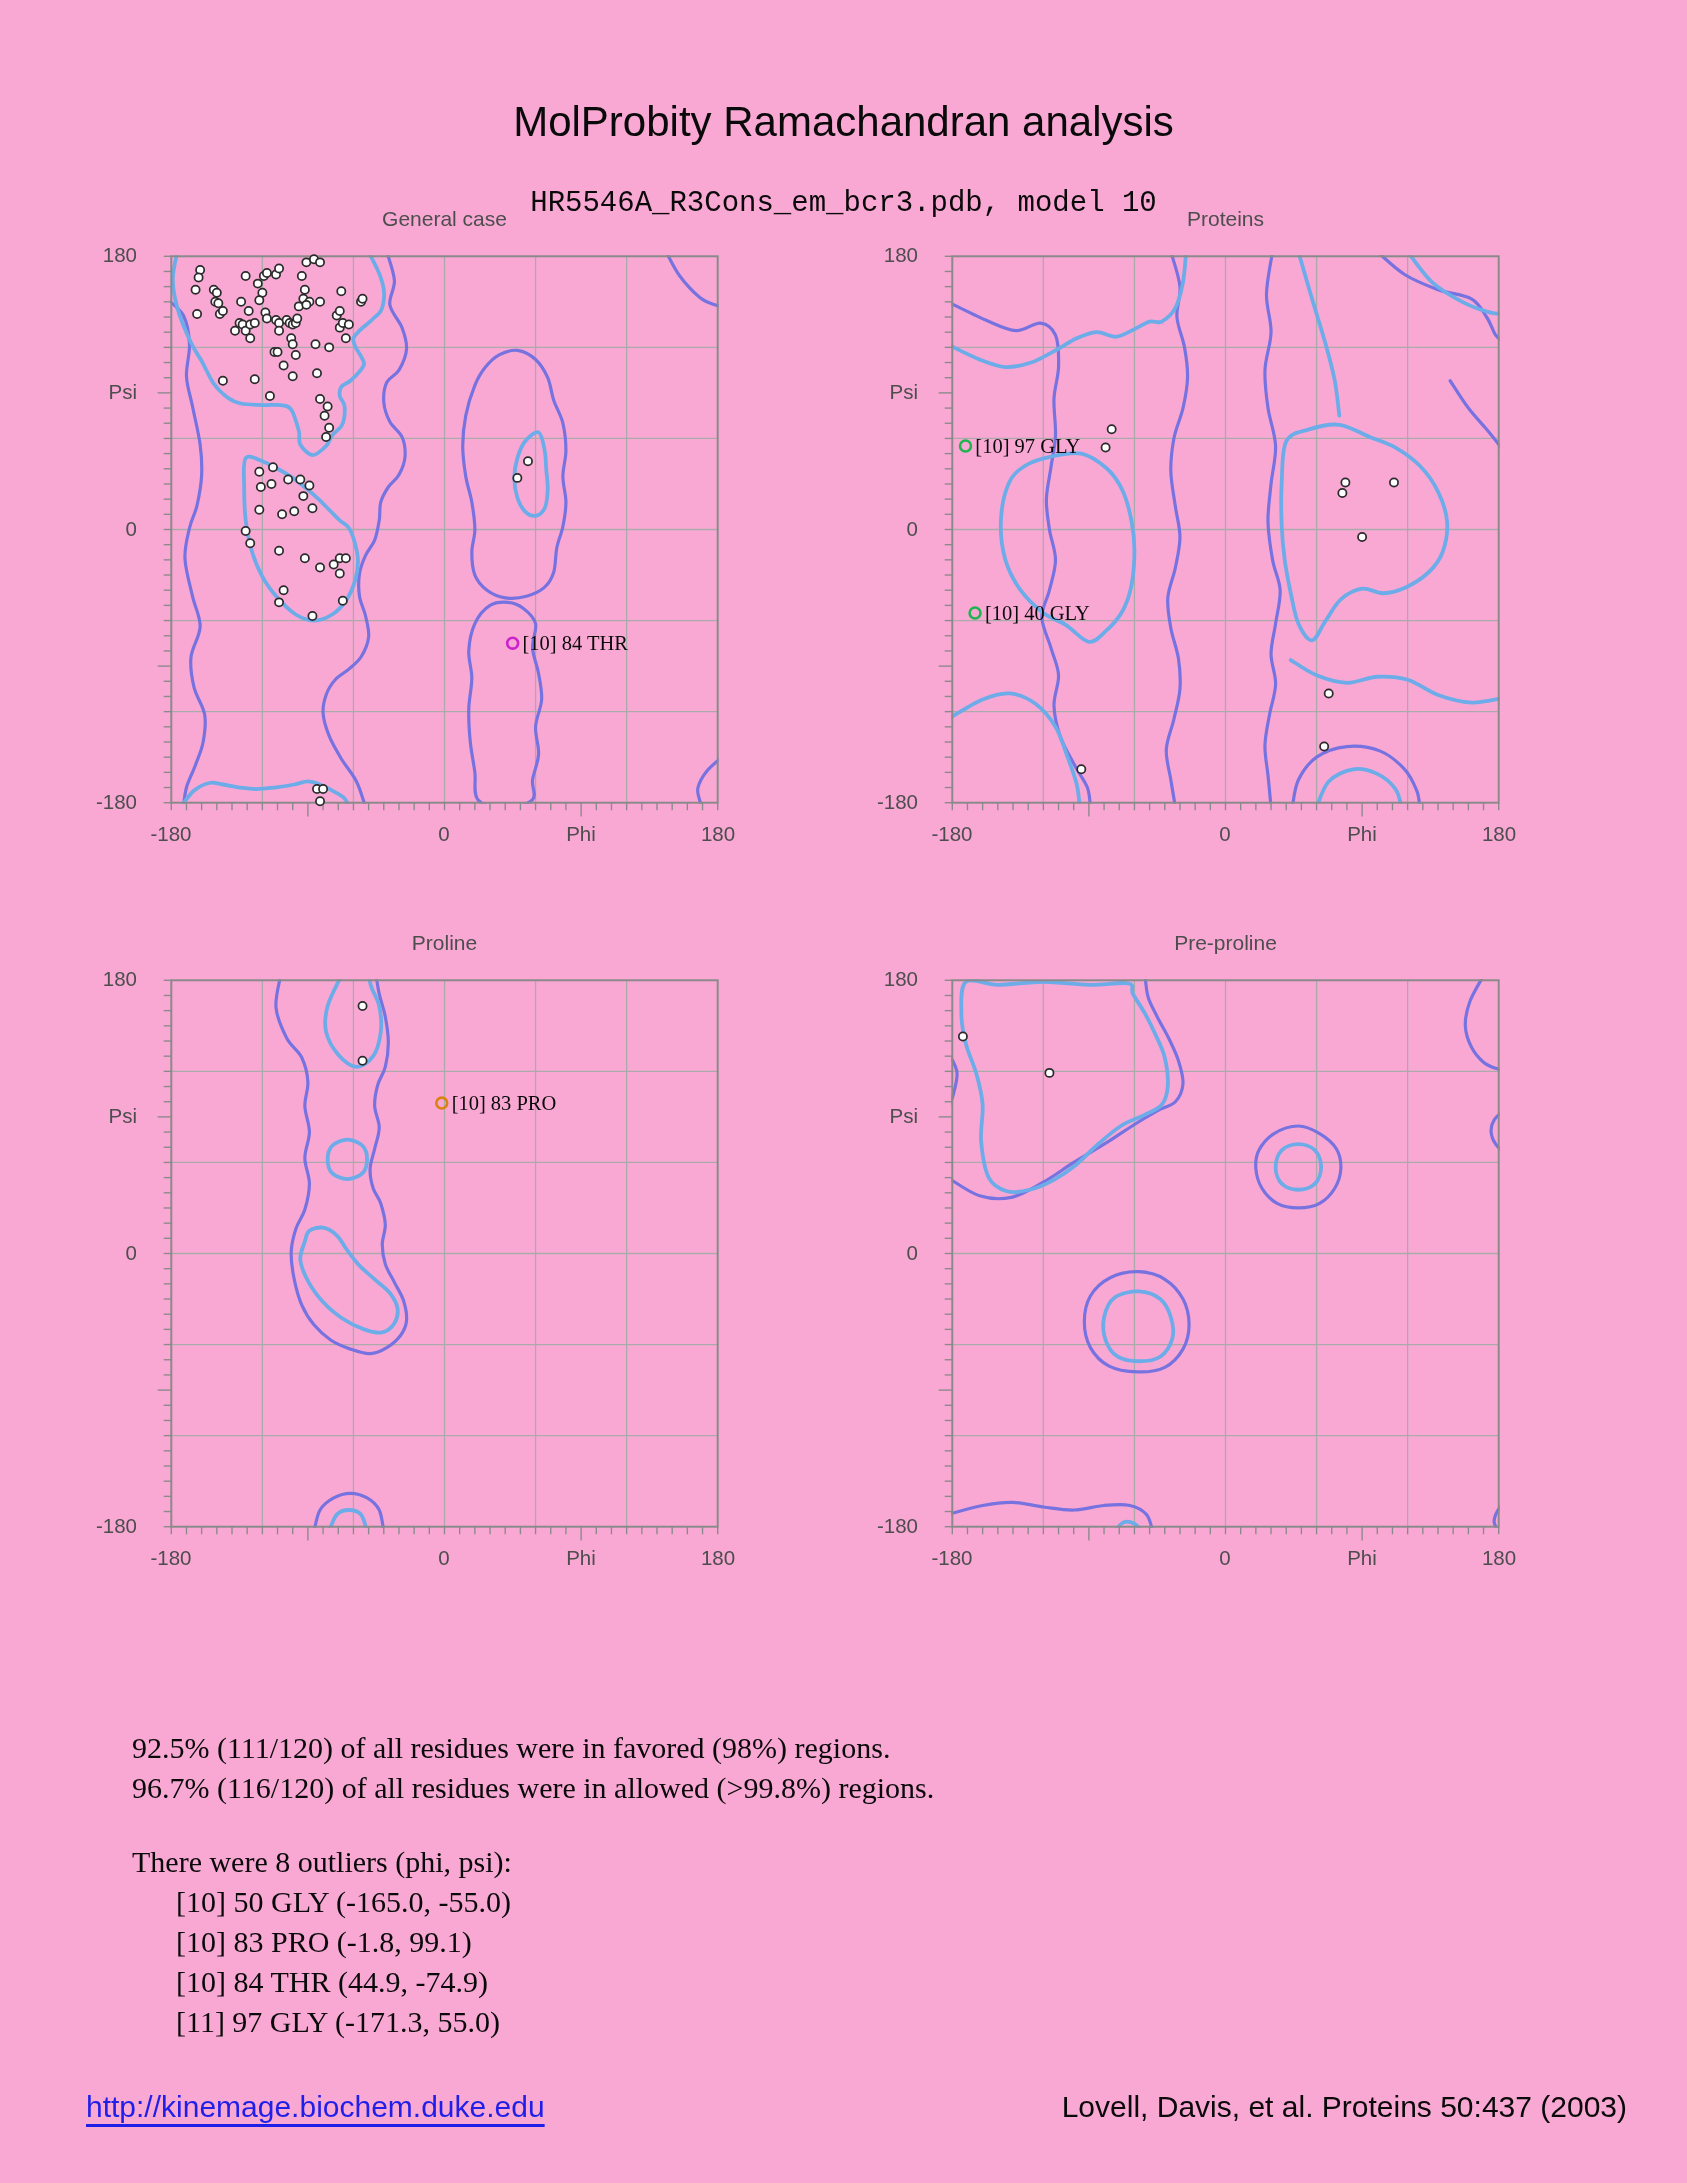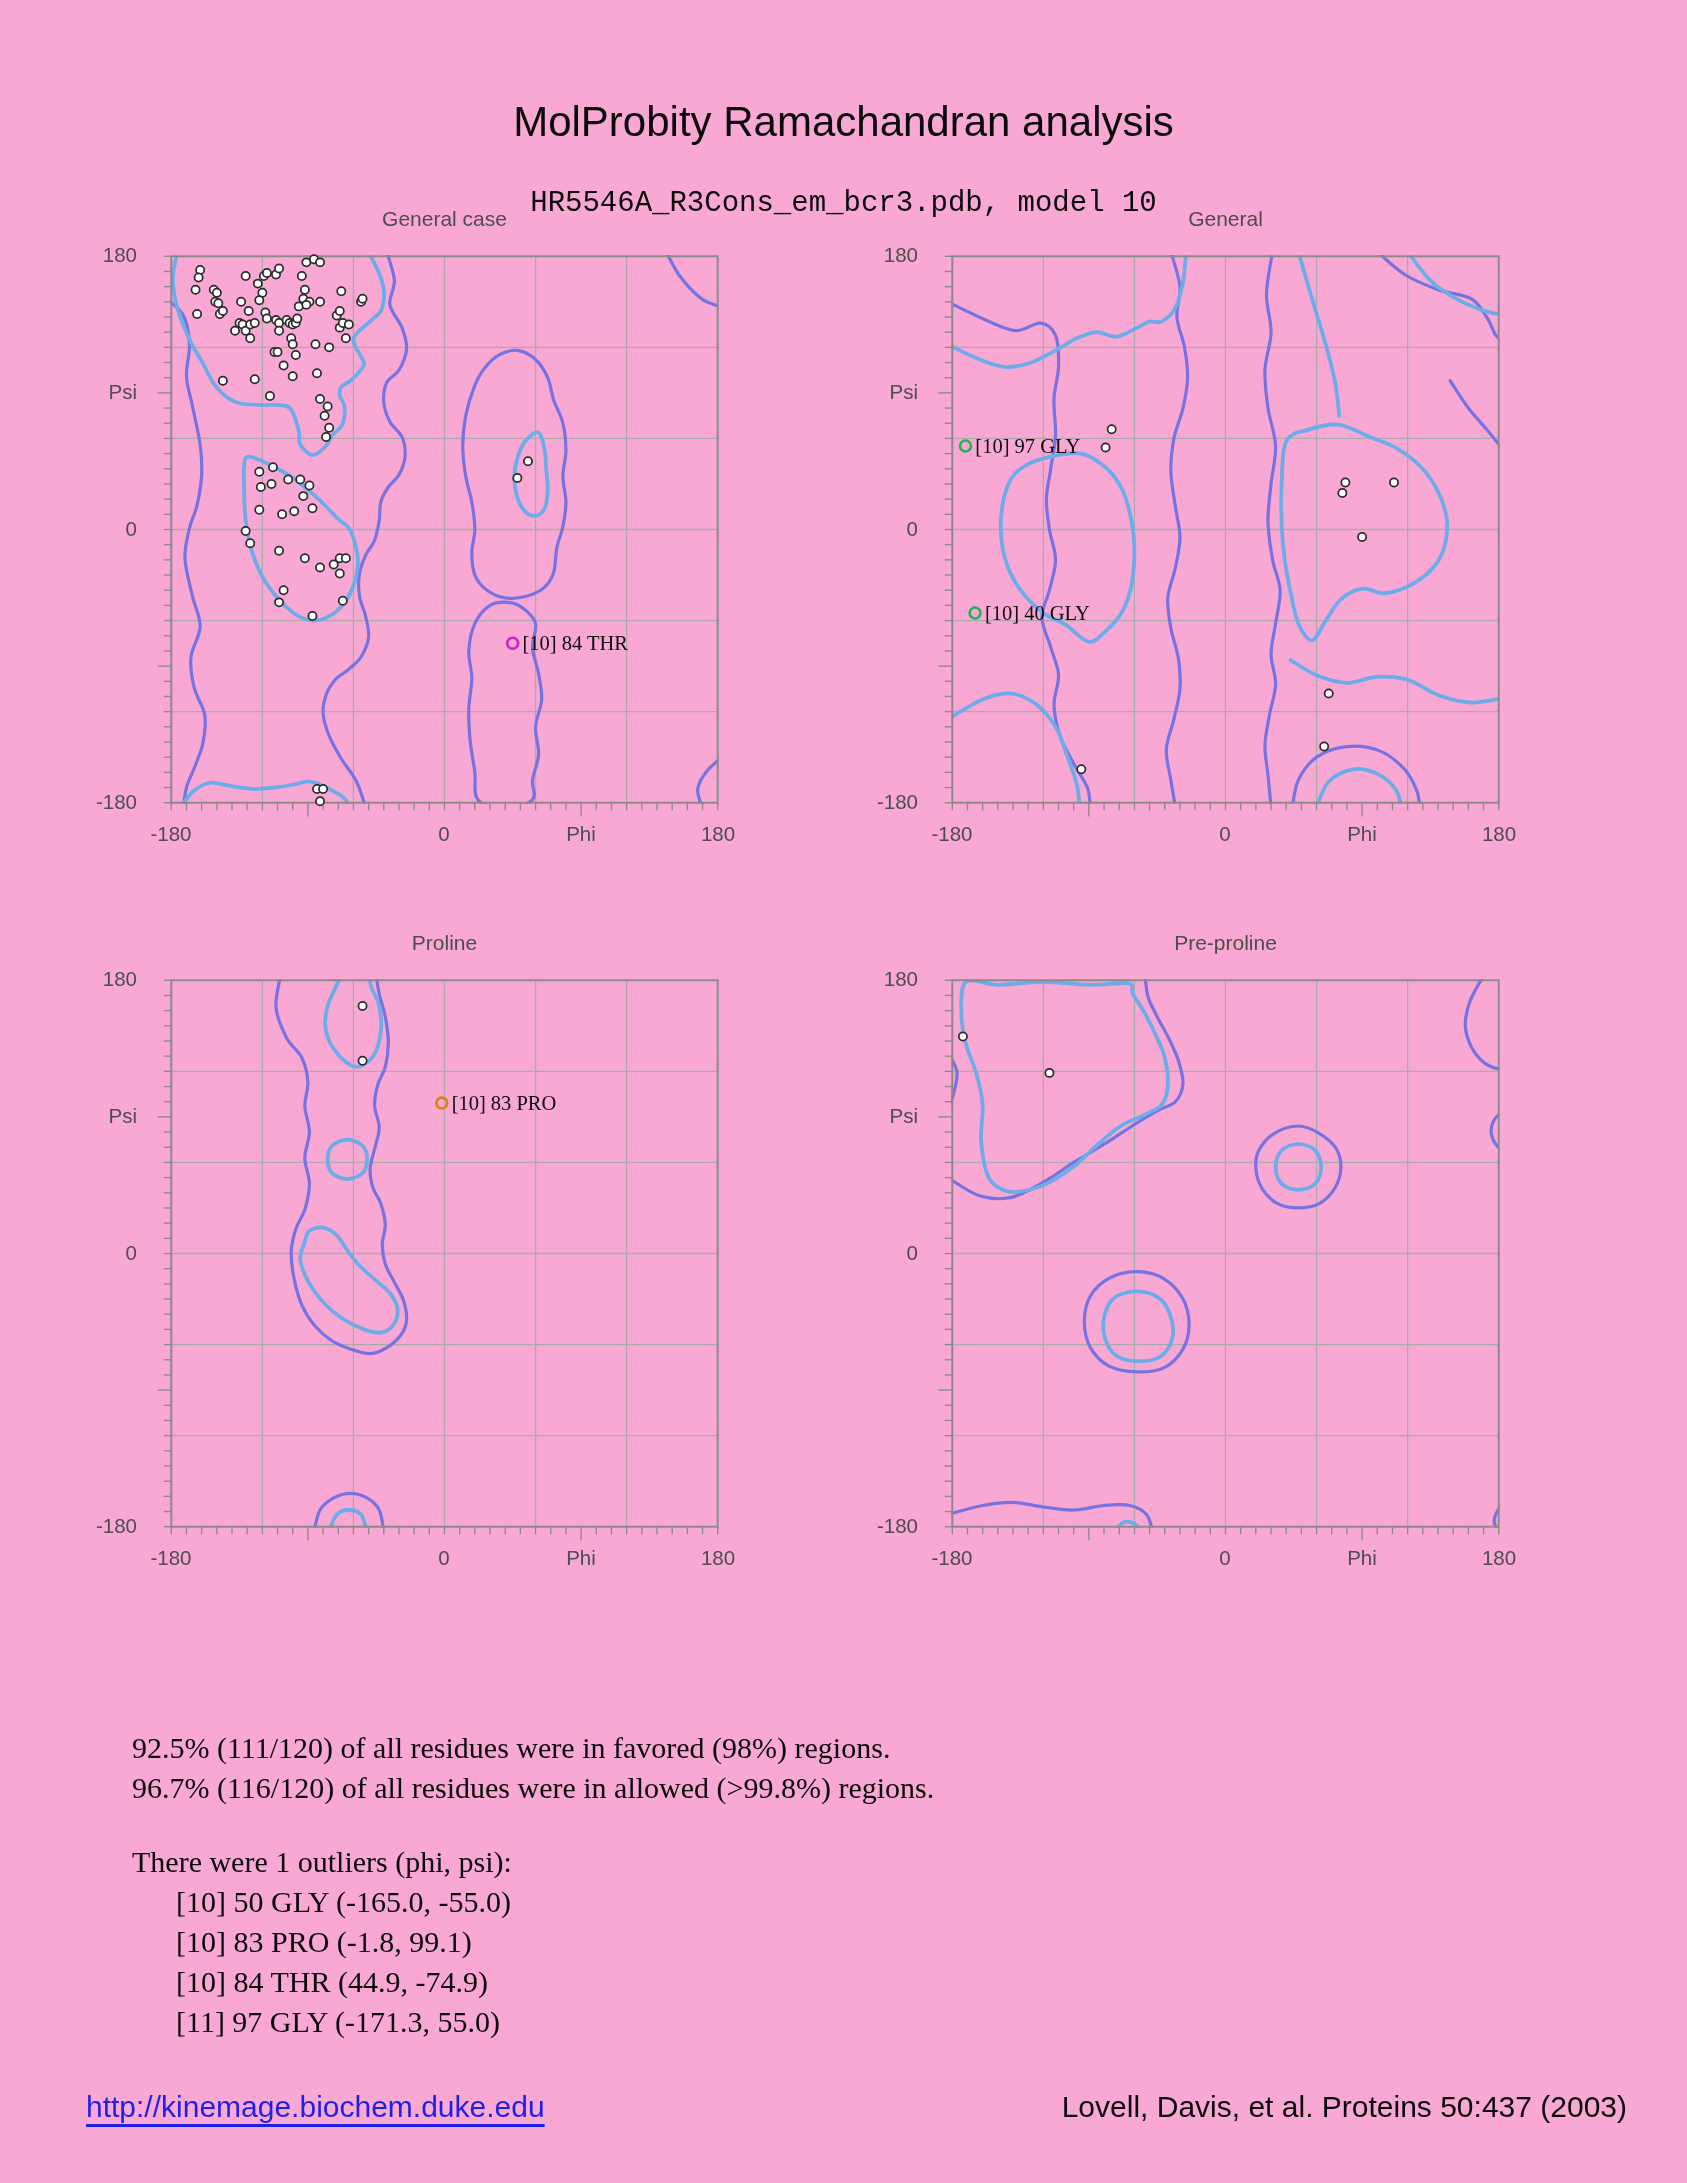--- a/index.html
+++ b/index.html
@@ -265,21 +265,21 @@
         <circle cx="44.9" cy="74.9" r="3.6" fill="none" stroke="#CC22CC" stroke-width="1.7"></circle>
         <text x="51.4" y="79.5" font-size="13.5" fill="#0a0a0a" font-family="&quot;Liberation Serif&quot;, serif">[10]   84 THR</text>
       </svg>
     <div class="xlab xm180">-180</div>
     <div class="xlab x0">0</div>
     <div class="xlab xphi">Phi</div>
     <div class="xlab x180">180</div>
   </div>
 
   <div class="plot-cell cell-2">
-    <div class="plot-title">General</div>
+    <div class="plot-title">Proteins</div>
     <div class="ylab y180">180</div>
     <div class="ylab ypsi">Psi</div>
     <div class="ylab y0">0</div>
     <div class="ylab ym180">-180</div>
     <svg class="plot-svg" viewBox="-196 -196 392 392">
         <clipPath id="clip1">
           <rect x="-180.6" y="-180.6" width="361.2" height="361.2"></rect>
         </clipPath>
         <g stroke="#aaaaaa" stroke-width="0.85">
           <line x1="-120" y1="-180" x2="-120" y2="180"></line>
@@ -649,21 +649,21 @@
     <div class="xlab xm180">-180</div>
     <div class="xlab x0">0</div>
     <div class="xlab xphi">Phi</div>
     <div class="xlab x180">180</div>
   </div>
 
   <div class="stats">
     <div>92.5% (111/120) of all residues were in favored (98%) regions.</div>
     <div>96.7% (116/120) of all residues were in allowed (&gt;99.8%) regions.</div>
     <div class="outlier-block">
-      <div>There were 1 outliers (phi, psi):</div>
+      <div>There were 8 outliers (phi, psi):</div>
       <div class="outlier-item">[10]   50 GLY (-165.0, -55.0)</div>
       <div class="outlier-item">[10]   83 PRO (-1.8, 99.1)</div>
       <div class="outlier-item">[10]   84 THR (44.9, -74.9)</div>
       <div class="outlier-item">[11]   97 GLY (-171.3, 55.0)</div>
     </div>
   </div>
 
   <div class="footer">
     <a href="#">http://kinemage.biochem.duke.edu</a>
     <span class="citation">Lovell, Davis, et al. Proteins 50:437 (2003)</span>

